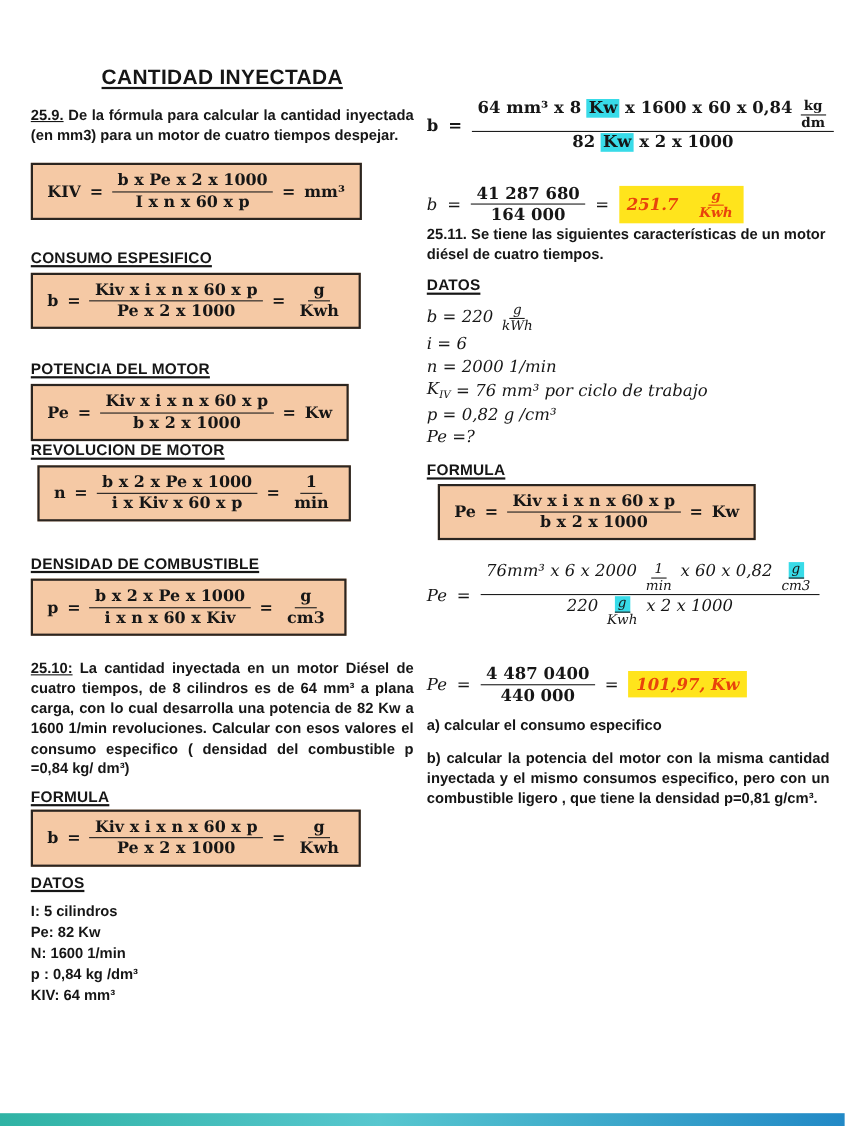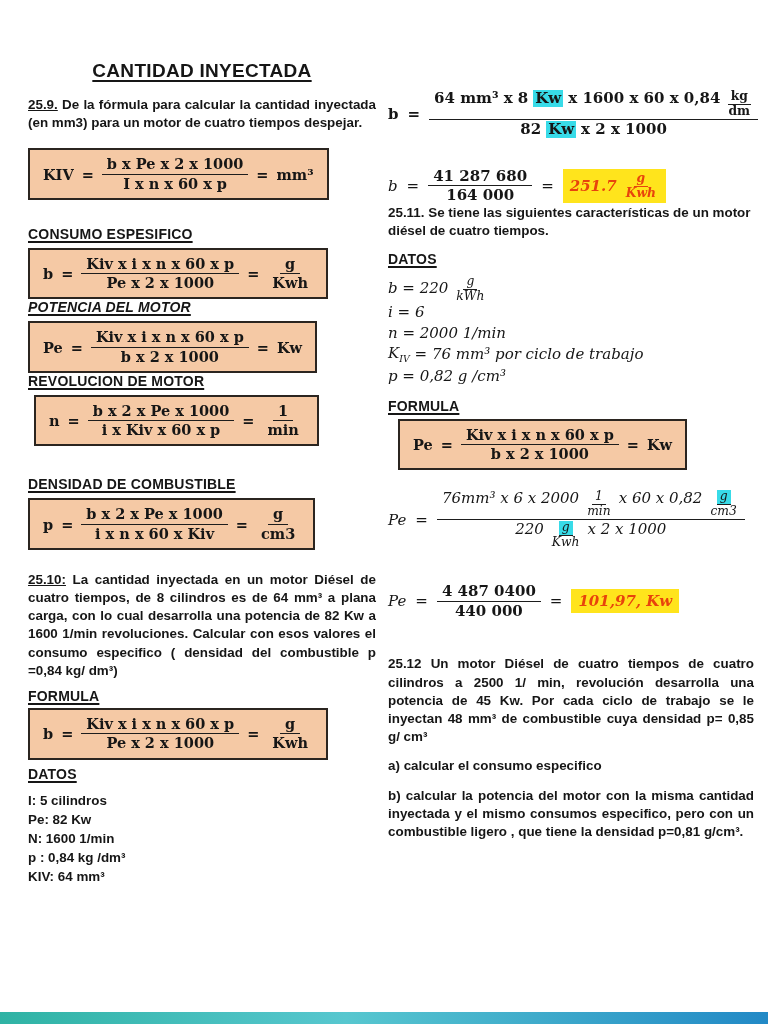--- a/index.html
+++ b/index.html
@@ -29,21 +29,21 @@
         font-size:14.5px;}
 
   .eq{display:flex;align-items:center;gap:9px;font-family:"DejaVu Serif",serif;font-size:15px;}
   .eq .lhs{font-weight:bold;}
   .eq.italic, .eq.italic .lhs{font-style:italic;font-weight:normal;}
   .eq .bold-part{font-weight:bold;}
   .mrow{display:inline-flex;align-items:flex-start;gap:5px;white-space:nowrap;}
 
   .hl-cyan{background:#38dbe8;padding:0 2px;}
   .result-badge{background:#ffe41c;color:#e8430c;display:inline-flex;align-items:center;
-        gap:6px;padding:3px 7px;font-style:italic;font-weight:bold;}
+        gap:16px;padding:3px 7px;font-style:italic;font-weight:bold;}
   .result-badge .frac .ftop{border-color:#e8430c;}
 
   .datos-list{font-size:13.4px;font-weight:bold;line-height:1.42;}
   .mline{font-family:"DejaVu Serif",serif;font-style:italic;font-size:15px;line-height:1.35;
          display:flex;align-items:center;gap:5px;}
   .sub{font-size:0.62em;vertical-align:sub;text-align:right;}
 
   .bottom-bar{position:absolute;left:0;bottom:0;width:768px;height:12px;
               background:linear-gradient(90deg,#2fb3a4 0%,#57c7cf 45%,#2289c6 100%);}
 </style>
@@ -85,21 +85,21 @@
           <span class="fbot">Pe x 2 x 1000</span>
         </span>
         <span>=</span>
         <span class="frac">
           <span class="ftop">g</span>
           <span class="fbot">Kwh</span>
         </span>
       </div>
     </div>
 
-    <div class="heading" style="font-style:italic;">POTENCIA DEL MOTOR</div>
+    <div class="heading" style="margin-top:28px;">POTENCIA DEL MOTOR</div>
 
     <div style="margin-top:6px;">
       <div class="fbox">
         <span>Pe</span>
         <span>=</span>
         <span class="frac">
           <span class="ftop">Kiv x i x n x 60 x p</span>
           <span class="fbot">b x 2 x 1000</span>
         </span>
         <span>=</span>
@@ -236,20 +236,21 @@
           <span class="fbot">kWh</span>
         </span>
       </div>
       <div class="mline">i = 6</div>
       <div class="mline">n = 2000 1/min</div>
       <div class="mline">
         <span><span>K</span><span class="sub">IV</span></span>
         <span>= 76 mm³ por ciclo de trabajo</span>
       </div>
       <div class="mline">p = 0,82 g /cm³</div>
+      <div class="mline">Pe =?</div>
     </div>
 
     <div class="heading" style="margin-top:12px;">FORMULA</div>
 
     <div style="margin-top:5px;margin-left:10px;">
       <div class="fbox">
         <span>Pe</span>
         <span>=</span>
         <span class="frac">
           <span class="ftop">Kiv x i x n x 60 x p</span>
@@ -297,24 +298,20 @@
       <span class="frac bold-part" style="font-style:normal;">
         <span class="ftop">4 487 0400</span>
         <span class="fbot">440 000</span>
       </span>
       <span>=</span>
       <span class="result-badge">
         <span>101,97, Kw</span>
       </span>
     </div>
 
-    <div class="body-text" style="margin-top:36px;">
-      <span>25.12</span>
-      <span>Un motor Diésel de cuatro tiempos de cuatro cilindros a 2500 1/ min, revolución desarrolla una potencia de 45 Kw. Por cada ciclo de trabajo se le inyectan 48 mm³  de combustible cuya densidad p= 0,85 g/ cm³</span>
-    </div>
 
     <div class="body-text" style="margin-top:10px;text-align:left;">a) calcular el consumo especifico</div>
 
     <div class="body-text" style="margin-top:12px;">b) calcular la potencia del motor con la misma cantidad inyectada y el mismo consumos especifico, pero con un combustible ligero , que tiene la densidad p=0,81 g/cm³.</div>
   </div>
 </div>
 
 <div class="bottom-bar"></div>
 
 </body></html>

